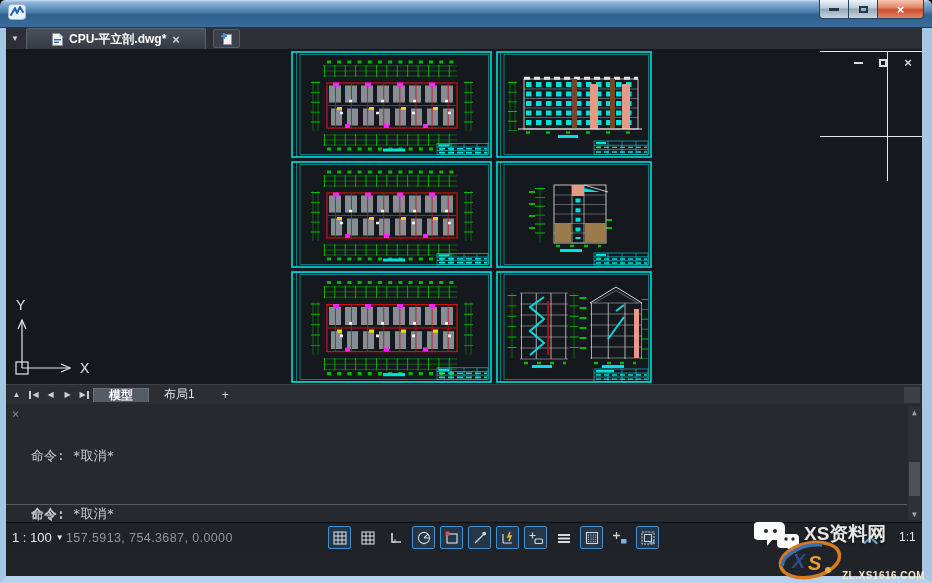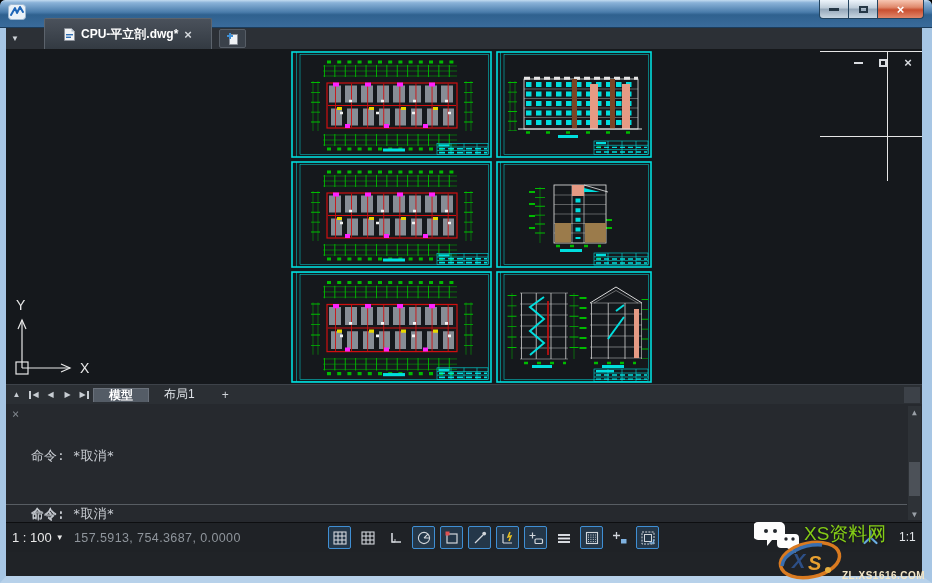--- a/index.html
+++ b/index.html
@@ -26,21 +26,21 @@
   
   .frame{position:absolute;top:28px;left:0;right:0;bottom:0;
     border-left:6px solid #a7c6e4;border-right:10px solid #a7c6e4;border-bottom:7px solid #b7d1ea;
     background:#202327;}
   
   .menubar{height:24px;background:#1b1d20;display:flex;align-items:center;padding-left:8px;border-bottom:1px solid #121416;}
   .menu-item{color:#e8e8e8;font-size:12px;padding:3px 9px;white-space:nowrap;cursor:default;}
   
   .doctabbar{height:22px;background:#2c3036;display:flex;align-items:flex-end;position:relative;border-bottom:1px solid #16181b;}
   .tab-menu-btn{width:18px;height:22px;display:flex;align-items:center;justify-content:center;color:#cfd3d8;font-size:8px;}
-  .doc-tab{height:31px;display:flex;align-items:center;gap:6px;padding:0 19px;margin-left:20px;
+  .doc-tab{height:21px;display:flex;align-items:center;gap:6px;padding:0 25px;margin-left:2px;
     background:linear-gradient(#4a515b,#333a42);border:1px solid #5c636c;border-bottom:none;
     border-radius:2px 2px 0 0;color:#fff;font-size:12px;font-weight:bold;white-space:nowrap;}
   .tab-close{color:#d4d8dc;font-size:13px;font-weight:bold;line-height:1;cursor:pointer;}
   .new-tab-btn{width:27px;height:19px;margin-left:7px;margin-bottom:1px;background:#3a414a;border:1px solid #565d66;
     border-radius:2px;display:flex;align-items:center;justify-content:center;}
   
   .canvas{position:relative;height:334px;background:#15181c;overflow:hidden;}
   .sheet{position:absolute;}
   #s1{left:285px;top:1px;width:201px;height:107px;}
   #s2{left:285px;top:111px;width:201px;height:107px;}
@@ -69,29 +69,29 @@
   .cmd-sep{position:absolute;left:0;right:15px;top:100px;height:1px;background:#585d63;}
   .cmd-prompt{position:absolute;left:25px;top:102px;font-size:13px;color:#c9cdd3;}
   .cmd-scroll{position:absolute;right:1px;top:2px;bottom:2px;width:13px;background:#2e3237;}
   .cmd-scroll .arr{position:absolute;left:0;width:13px;height:12px;color:#9aa0a7;font-size:8px;display:flex;align-items:center;justify-content:center;}
   .cmd-scroll .up{top:0;} .cmd-scroll .down{bottom:0;}
   .cmd-thumb{position:absolute;left:1px;top:56px;width:11px;height:34px;background:#4c5158;}
   
   .statusbar{height:30px;background:#1f2226;border-top:1px solid #0d0e10;position:relative;color:#e8e8e8;}
   .sb-scale{position:absolute;left:6px;top:7px;font-size:13px;display:flex;gap:4px;align-items:center;}
   .sb-scale .dd{font-size:8px;color:#e8e8e8;}
-  .sb-coords{position:absolute;left:68px;top:8px;font-size:12.5px;color:#8f959c;letter-spacing:.4px;}
+  .sb-coords{position:absolute;left:60px;top:8px;font-size:12.5px;color:#8f959c;letter-spacing:.4px;}
   .sicons{position:absolute;left:322px;top:3px;display:flex;gap:5px;align-items:center;}
   .sic{width:23px;height:23px;display:flex;align-items:center;justify-content:center;border:1px solid transparent;border-radius:2px;}
   .sic.on{border-color:#3f8fd4;background:#243749;}
   .sb-anno{position:absolute;left:856px;top:6px;display:flex;align-items:center;gap:20px;font-size:12px;color:#e4e7ea;}
   .sb-anno .dd{font-size:7px;color:#cfd3d8;}
   
   .watermark{position:absolute;left:750px;top:512px;width:182px;height:71px;z-index:50;pointer-events:none;}
-  .wm-site{position:absolute;left:54px;top:9px;font-size:19px;font-weight:normal;color:#84cc16;text-shadow:0 1px 3px rgba(0,0,0,.6);white-space:nowrap;}
+  .wm-site{position:absolute;left:54px;top:9px;font-size:19px;font-weight:bold;color:#e5e5e5;text-shadow:0 1px 3px rgba(0,0,0,.6);white-space:nowrap;}
   .wm-big{position:absolute;left:88px;top:25px;font-size:27px;font-weight:bold;color:rgba(130,150,182,.6);letter-spacing:3px;white-space:nowrap;}
   .wm-url{position:absolute;left:92px;top:58px;font-size:10px;font-weight:bold;color:#f3e6c6;letter-spacing:.5px;white-space:nowrap;}
 </style>
 </head>
 <body>
 
 <div class="window">
 
   <div class="titlebar">
     <span class="app-icon">

